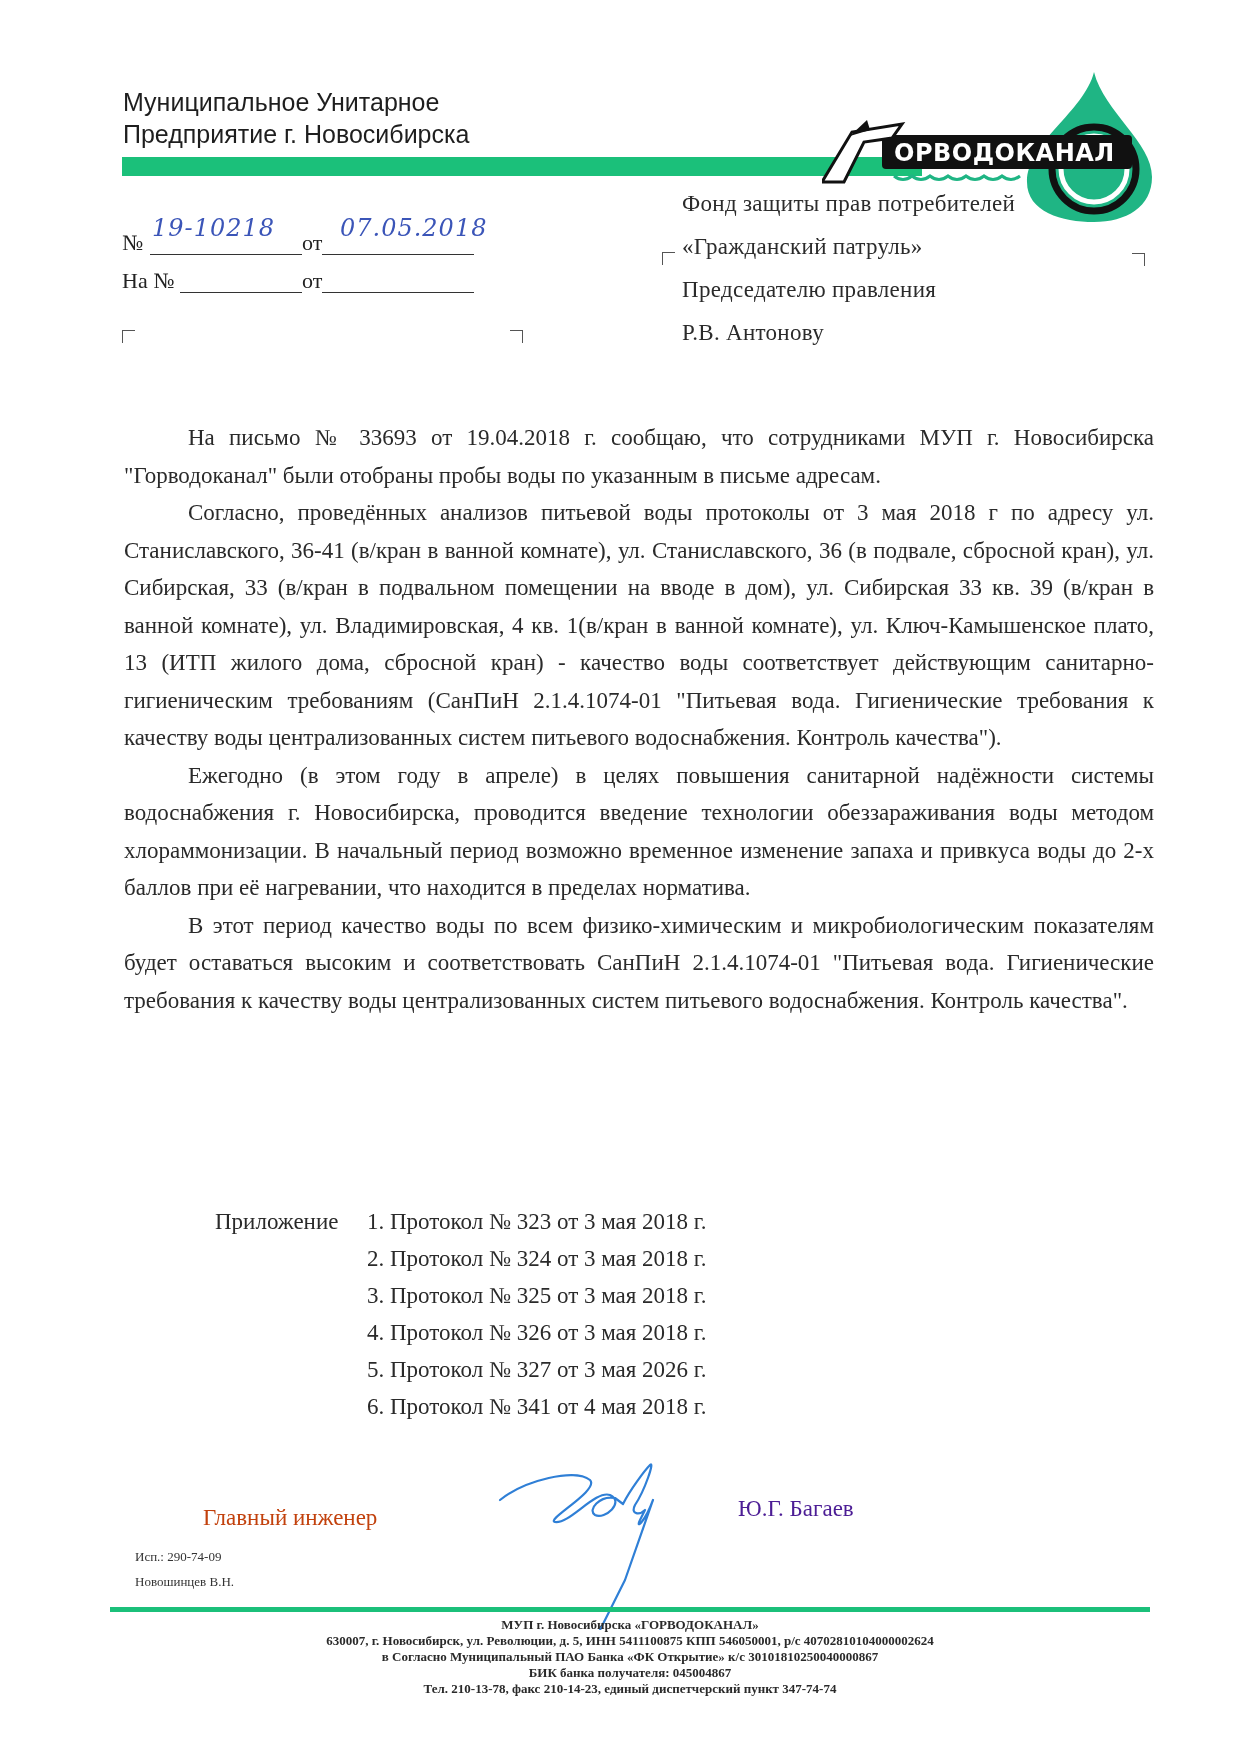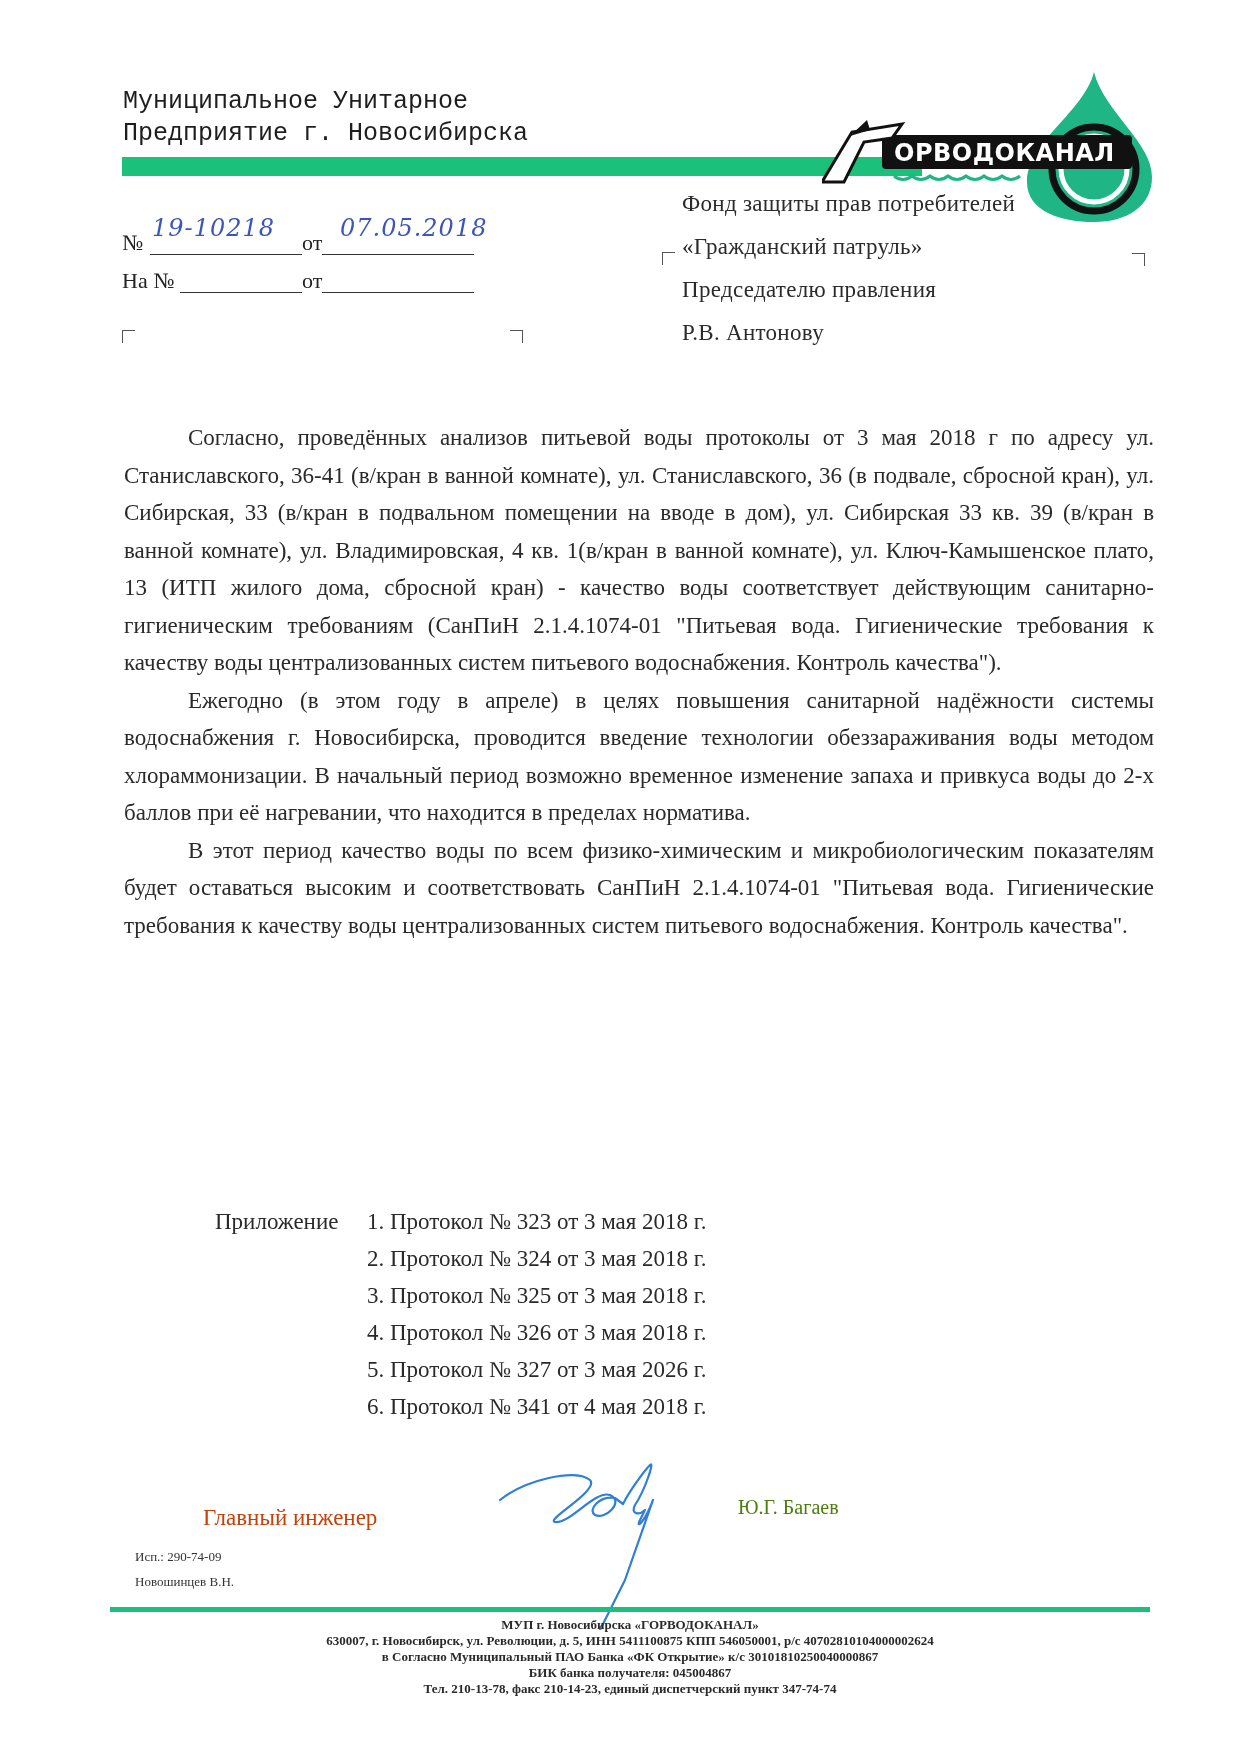--- a/index.html
+++ b/index.html
@@ -1,20 +1,20 @@
 <!DOCTYPE html>
 <html><head>
 <meta charset="utf-8">
 <style>
   html, body { margin: 0; padding: 0; background: #ffffff; }
   body { width: 1242px; height: 1754px; position: relative; overflow: hidden; font-family: "Liberation Serif", serif; color: #2a2a2a; }
   .abs { position: absolute; }
 
   
-  .org-name { left: 123px; top: 86px; font-family: Liberation Mono, monospace; font-size: 25px; line-height: 32px; color: #1e1e1e; }
+  .org-name { left: 123px; top: 86px; font-family: Liberation Sans, sans-serif; font-size: 25px; line-height: 32px; color: #1e1e1e; }
   .green-bar { left: 122px; top: 157px; width: 800px; height: 19px; background: #1bc07a; }
   .logo { left: 822px; top: 72px; width: 330px; height: 150px; }
 
   
   .ref-row { left: 122px; font-size: 22px; color: #222; }
   .ref-row .lbl { position: absolute; white-space: nowrap; }
   .ref-line { position: absolute; height: 1px; background: #333; }
   .hand { position: absolute; font-family: "DejaVu Serif", serif; font-style: italic; color: #3b55b8; font-size: 24px; white-space: nowrap; letter-spacing: 1px; }
 
   .corner { position: absolute; width: 12px; height: 12px; border-color: #555; border-style: solid; border-width: 0; }
@@ -30,21 +30,21 @@
 
   
   .attachments { left: 215px; top: 1203px; font-size: 23px; line-height: 37px; color: #2a2a2a; }
   .att-row { position: relative; height: 37px; white-space: nowrap; }
   .att-prefix { position: absolute; left: 0; }
   .att-item { position: absolute; left: 152px; }
   .att-item.first { left: 152px; }
 
   
   .sig-title { left: 203px; top: 1505px; font-size: 23px; color: #c2410c; }
-  .sig-name { left: 738px; top: 1496px; font-size: 20px; color: #4d7c0f; }
+  .sig-name { left: 738px; top: 1496px; font-size: 23px; color: #4c1d95; }
   .signature { left: 495px; top: 1460px; width: 230px; height: 170px; }
   .executor { left: 135px; top: 1544px; font-size: 13px; line-height: 25px; color: #333; }
 
   
   .footer-bar { left: 110px; top: 1607px; width: 1040px; height: 5px; background: #1bc07a; }
   .footer { left: 110px; top: 1617px; width: 1040px; text-align: center; font-size: 13px; line-height: 16px; color: #2a2a2a; font-weight: bold; }
 </style>
 </head>
 <body>
 
@@ -89,20 +89,21 @@
 <div class="abs addressee">
   <div>Фонд защиты прав потребителей</div>
   <div>«Гражданский патруль»</div>
   <div>Председателю правления</div>
   <div>Р.В. Антонову</div>
 </div>
 <div class="corner tl" style="left:662px; top:252px;"></div>
 <div class="corner tr" style="left:1132px; top:253px;"></div>
 
 <div class="abs body-text">
+  <p>На письмо № 33693 от 19.04.2018 г. сообщаю, что сотрудниками МУП г. Новосибирска "Горводоканал" были отобраны пробы воды по указанным в письме адресам.</p>
   <p>Согласно, проведённых анализов питьевой воды протоколы от 3 мая 2018 г по адресу ул. Станиславского, 36-41 (в/кран в ванной комнате), ул. Станиславского, 36 (в подвале, сбросной кран), ул. Сибирская, 33 (в/кран в подвальном помещении на вводе в дом), ул. Сибирская 33 кв. 39 (в/кран в ванной комнате), ул. Владимировская, 4 кв. 1(в/кран в ванной комнате), ул. Ключ-Камышенское плато, 13 (ИТП жилого дома, сбросной кран) - качество воды соответствует действующим санитарно-гигиеническим требованиям (СанПиН 2.1.4.1074-01 "Питьевая вода. Гигиенические требования к качеству воды централизованных систем питьевого водоснабжения. Контроль качества").</p>
   <p>Ежегодно (в этом году в апреле) в целях повышения санитарной надёжности системы водоснабжения г. Новосибирска, проводится введение технологии обеззараживания воды методом хлораммонизации. В начальный период возможно временное изменение запаха и привкуса воды до 2-х баллов при её нагревании, что находится в пределах норматива.</p>
   <p>В этот период качество воды по всем физико-химическим и микробиологическим показателям будет оставаться высоким и соответствовать СанПиН 2.1.4.1074-01 "Питьевая вода. Гигиенические требования к качеству воды централизованных систем питьевого водоснабжения. Контроль качества".</p>
 </div>
 
 <div class="abs attachments">
   <div class="att-row">
     <span class="att-prefix">Приложение</span>
     <span class="att-item first">1. Протокол № 323 от 3 мая 2018 г.</span>
   </div>

